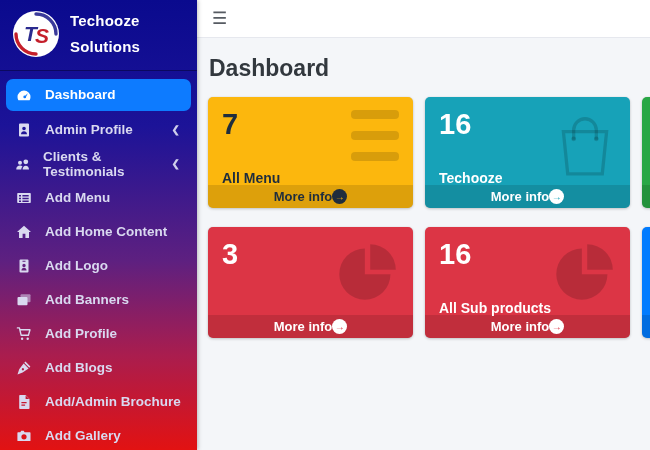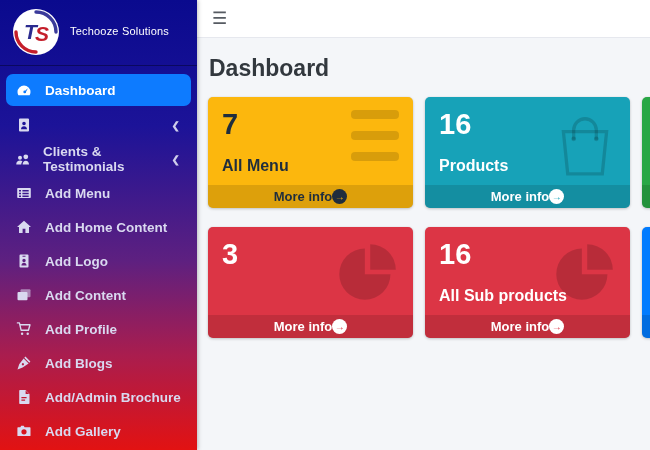--- a/index.html
+++ b/index.html
@@ -18,21 +18,21 @@
     box-shadow: 1px 0 4px rgba(0,0,0,.25);
     z-index: 2;
   }
   .brand {
     display: flex; align-items: center; gap: 10px;
     padding: 8px 10px 9px 12px;
     border-bottom: 1px solid rgba(5,5,60,.6);
     cursor: pointer;
   }
   .logo { width: 48px; height: 48px; flex-shrink: 0; }
-  .brand-text { color: #fff; font-size: 11px; font-weight: 400; line-height: 1.75; letter-spacing: .2px; }
+  .brand-text { color: #fff; font-size: 15px; font-weight: 700; line-height: 1.75; letter-spacing: .2px; }
   .nav { padding: 8px 6px 0 6px; }
   .nav-item {
     display: flex; align-items: center;
     height: 34px; padding: 0 8px;
     color: #d9d9f0; font-size: 13.5px; font-weight: 700;
     border-radius: 7px; cursor: pointer; text-decoration: none;
   }
   .nav-item.active { background: #0d7bff; color: #fff; height: 32px; margin-bottom: 2px; }
   .nav-icon { width: 20px; height: 16px; margin-right: 11px; display: flex; justify-content: center; align-items: center; }
   .nav-icon svg { width: 16px; height: 16px; fill: currentColor; }
@@ -57,21 +57,21 @@
     height: 111px; border-radius: 5px; position: relative;
     box-shadow: 0 0 1px rgba(0,0,0,.13), 0 1px 3px rgba(0,0,0,.2);
   }
   .bg-warning { background: #fcb70d; color: #1f2d3d; }
   .bg-info    { background: #17a2b8; color: #fff; }
   .bg-danger  { background: #dc3545; color: #fff; }
   .bg-success { background: #28a745; color: #fff; }
   .bg-primary { background: #007bff; color: #fff; }
   .inner { padding: 11px 14px; position: relative; z-index: 1; }
   .inner h3 { font-size: 29px; font-weight: 700; }
-  .inner p  { font-size: 16px; font-weight: 600; margin-top: 16px; }
+  .inner p  { font-size: 14px; font-weight: 600; margin-top: 29px; }
   .ghost { position: absolute; top: 13px; right: 14px; z-index: 0; }
   .bars-ghost i { display: block; width: 48px; height: 9px; border-radius: 4px; background: rgba(0,0,0,.14); margin-bottom: 12px; }
   .sb-footer {
     position: absolute; bottom: 0; left: 0; right: 0; height: 23px;
     background: rgba(0,0,0,.12); border-radius: 0 0 5px 5px;
     display: flex; align-items: center; justify-content: center; gap: 0;
     font-size: 13px; font-weight: 600; cursor: pointer; text-decoration: none; color: inherit;
   }
   .arrow-circle {
     width: 15px; height: 15px; border-radius: 50%;
@@ -108,20 +108,21 @@
           </svg>
       </span>
       <span class="nav-label">Dashboard</span>
     </a>
     <a class="nav-item">
       <span class="nav-icon">
         <svg viewBox="0 0 16 16">
             <path fill-rule="evenodd" d="M4 1.5h8a1 1 0 0 1 1 1v11a1 1 0 0 1-1 1H4a1 1 0 0 1-1-1v-11a1 1 0 0 1 1-1zm4 3.2a1.8 1.8 0 1 0 0 3.6 1.8 1.8 0 0 0 0-3.6zM5 12.3c0-1.7 1.3-3 3-3s3 1.3 3 3z"></path>
           </svg>
       </span>
+      <span class="nav-label">Admin Profile</span>
       <span class="chevron">❮</span>
     </a>
     <a class="nav-item">
       <span class="nav-icon">
         <svg viewBox="0 0 16 16">
             <path d="M5 4.8a2 2 0 1 1 0 4 2 2 0 0 1 0-4zM10.8 3.4a2.4 2.4 0 1 1 0 4.8 2.4 2.4 0 0 1 0-4.8zM1.3 12.8c0-2 1.6-3.3 3.7-3.3 1 0 1.9.3 2.5.9-.8.7-1.2 1.6-1.2 2.7v.3H1.3zM7.6 13.4c0-2.1 1.4-3.6 3.2-3.6s3.2 1.5 3.2 3.6z"></path>
           </svg>
       </span>
       <span class="nav-label">Clients &amp; Testimonials</span>
       <span class="chevron">❮</span>
@@ -150,21 +151,21 @@
       </span>
       <span class="nav-label">Add Logo</span>
     </a>
     <a class="nav-item">
       <span class="nav-icon">
         <svg viewBox="0 0 16 16">
             <rect x="4.5" y="2.2" width="10" height="8" rx="1" opacity=".55"></rect>
             <rect x="1.5" y="5" width="10" height="8.2" rx="1"></rect>
           </svg>
       </span>
-      <span class="nav-label">Add Content</span>
+      <span class="nav-label">Add Banners</span>
     </a>
     <a class="nav-item">
       <span class="nav-icon">
         <svg viewBox="0 0 16 16">
             <g fill="none" stroke="currentColor" stroke-width="1.4" stroke-linecap="round" stroke-linejoin="round">
               <path d="M1.4 1.9h2l1.7 7.3h7.3L14 3.8H4.3"></path>
             </g>
             <circle cx="6.1" cy="12.7" r="1.2"></circle>
             <circle cx="11.7" cy="12.7" r="1.2"></circle>
           </svg>
@@ -220,21 +221,21 @@
           </div>
         <a class="sb-footer">
           <span>More info</span>
           <span class="arrow-circle"></span>
         </a>
       </div>
 
       <div class="small-box bg-info">
         <div class="inner">
           <h3>16</h3>
-          <p>Products</p>
+          <p>Techooze</p>
         </div>
         <div class="ghost">
           <svg width="62" height="72" viewBox="0 0 60 70" fill="none" stroke="rgba(0,0,0,.16)" stroke-width="3.2">
             <path d="M9 21h42l-4.2 41H13.2z"></path>
             <path d="M19 29v-9.5a11 11 0 0 1 22 0V29"></path>
             <circle cx="19" cy="28" r="2.3" fill="rgba(0,0,0,.16)" stroke="none"></circle>
             <circle cx="41" cy="28" r="2.3" fill="rgba(0,0,0,.16)" stroke="none"></circle>
           </svg>
         </div>
         <a class="sb-footer">

